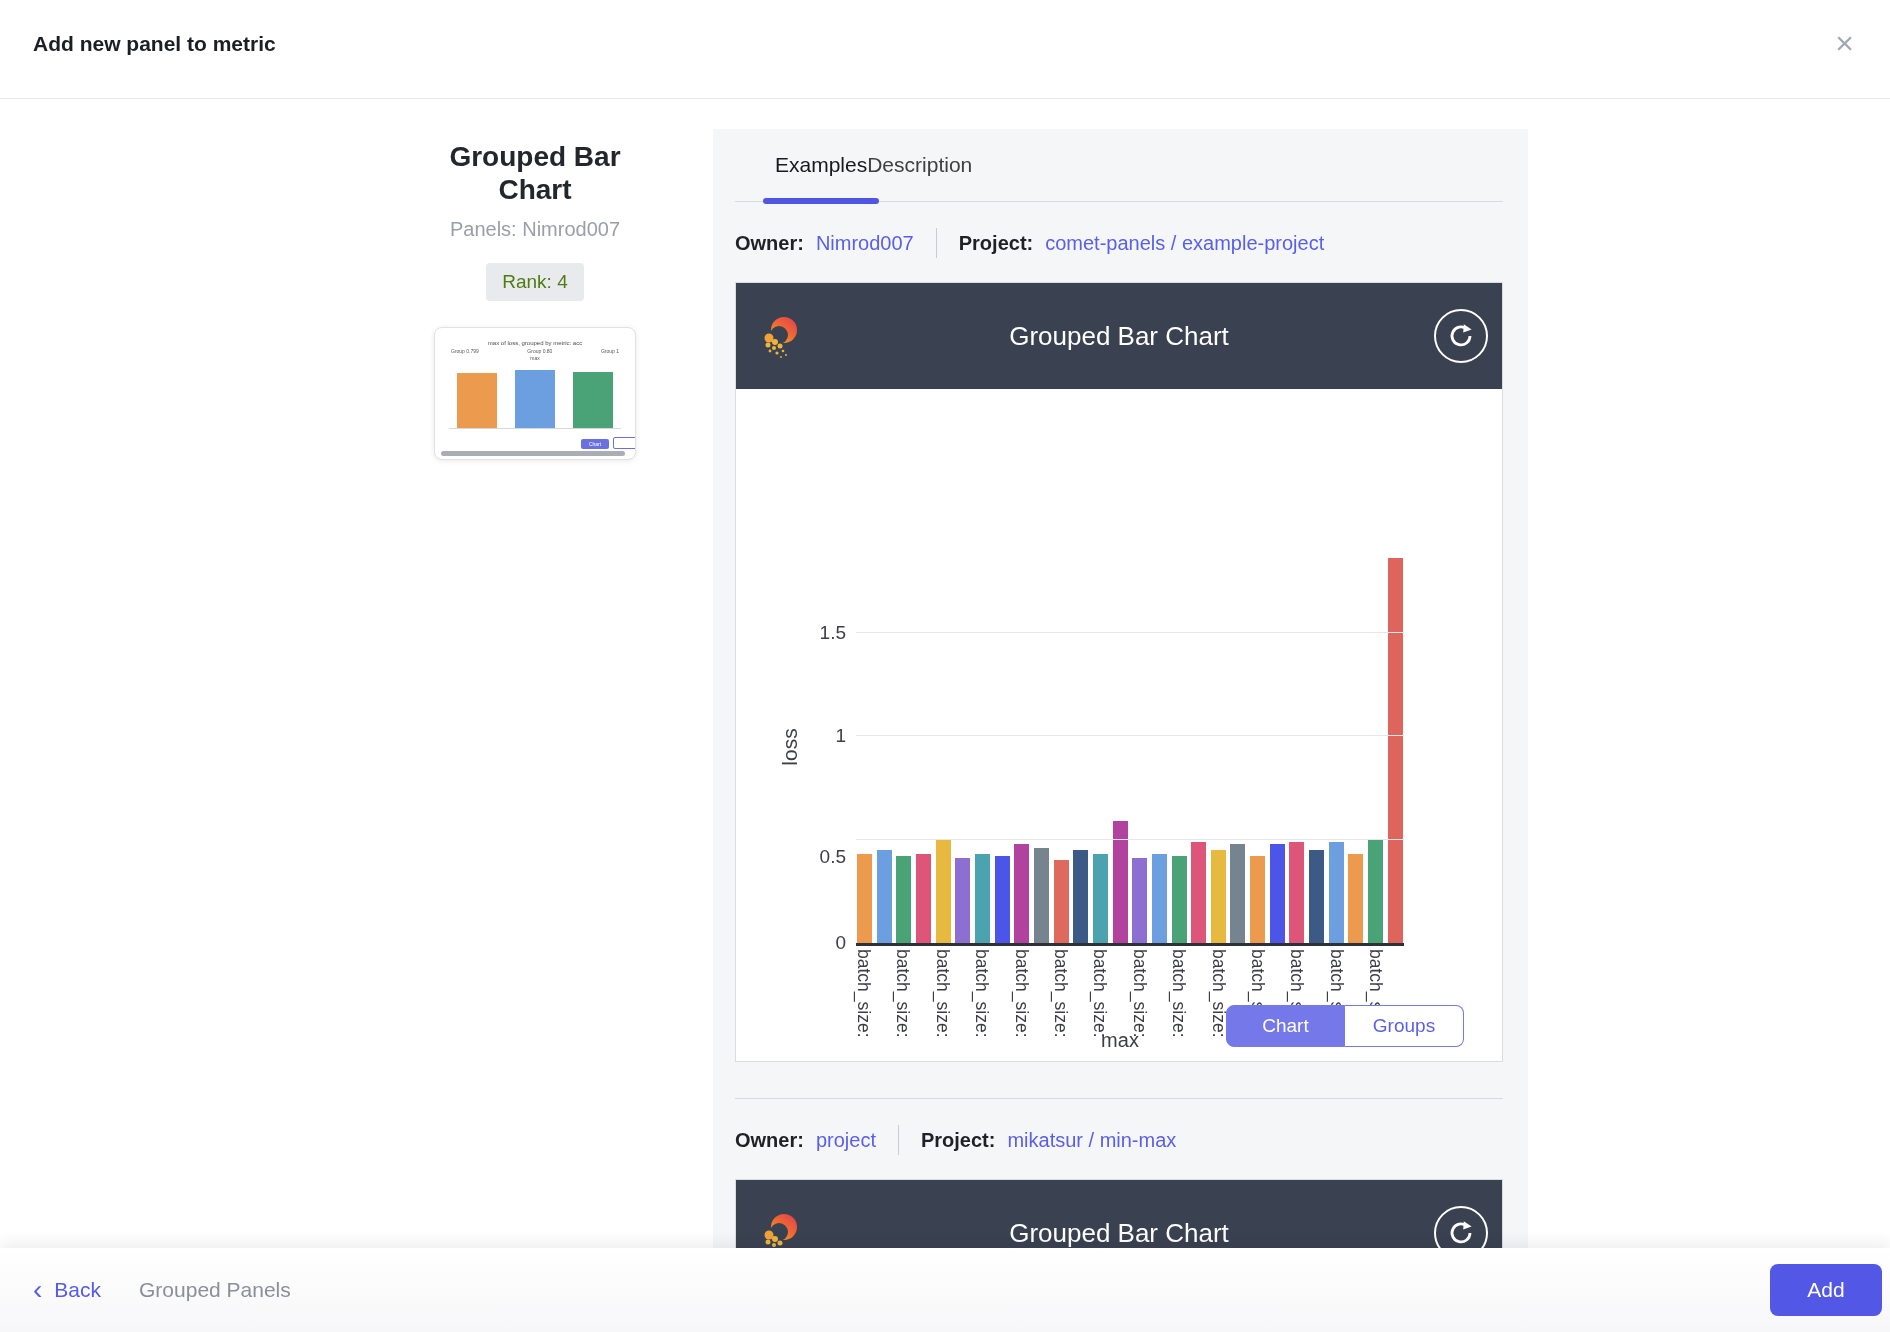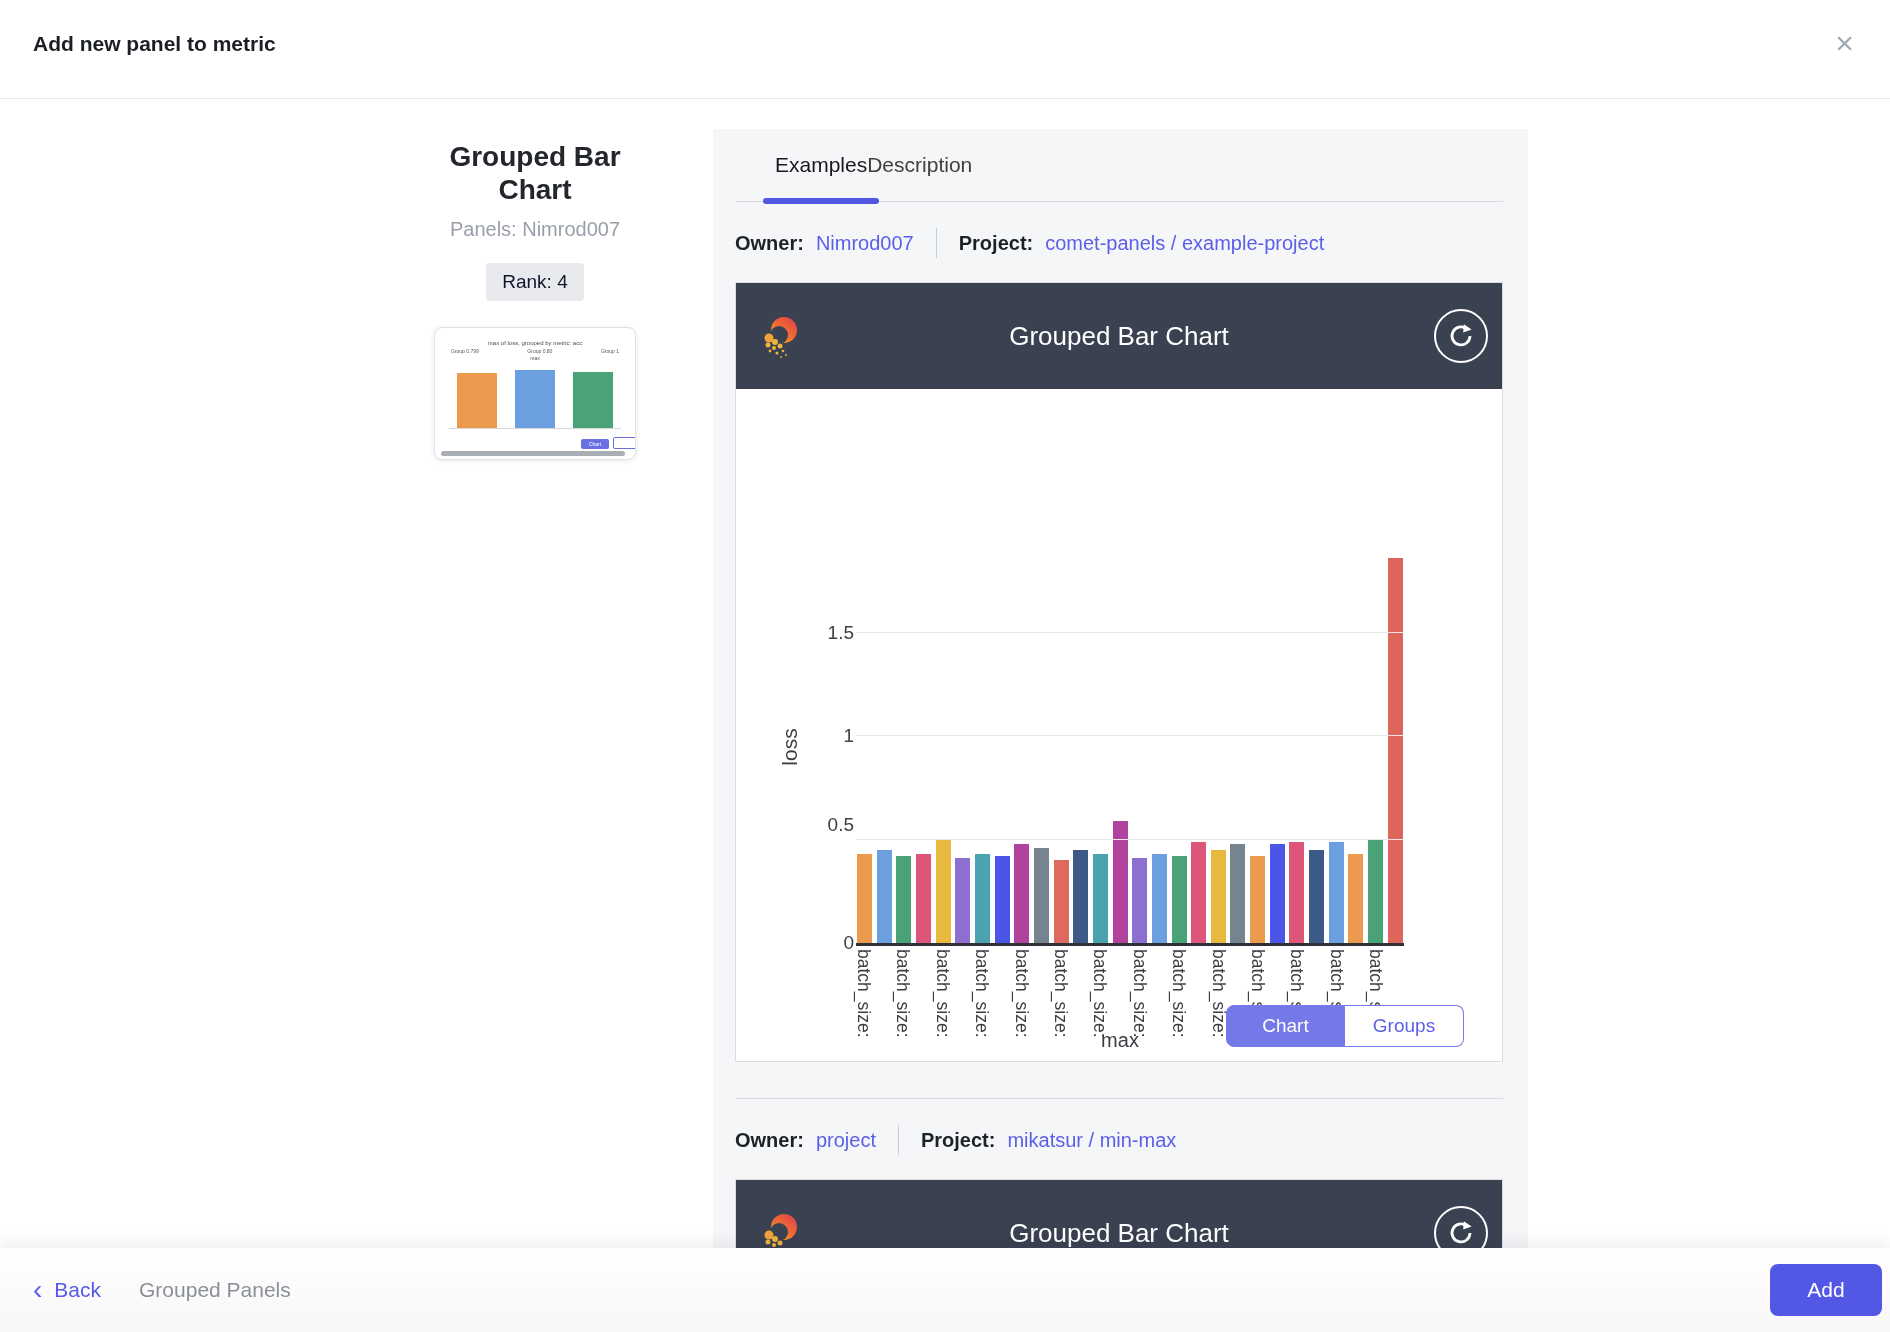--- a/index.html
+++ b/index.html
@@ -8,21 +8,21 @@
 
   
   .top-bar{position:absolute;top:0;left:0;right:0;height:98px;background:#fff;border-bottom:1px solid #e7e8eb;}
   .top-title{position:absolute;left:33px;top:32px;font-size:21px;font-weight:bold;color:#1b1e24;}
   .close-btn{position:absolute;right:30px;top:26px;font-size:32px;color:#a0a6b6;cursor:pointer;line-height:1;background:none;border:none;font-family:inherit;}
 
   
   .left-col{position:absolute;left:380px;top:140px;width:310px;text-align:center;}
   .left-title{font-size:28px;font-weight:bold;color:#23262d;line-height:1.18;width:230px;margin:0 auto;}
   .left-owner{margin-top:12px;font-size:20px;color:#999ea9;}
-  .rank-badge{display:inline-block;margin-top:22px;padding:8px 16px;background:#e9eaee;border-radius:4px;font-size:19px;color:#0f172a;}
+  .rank-badge{display:inline-block;margin-top:22px;padding:8px 16px;background:#e9eaee;border-radius:4px;font-size:19px;color:#4d7c0f;}
   .thumb{width:200px;height:131px;margin:26px auto 0;background:#fff;border:1px solid #e1e2e6;border-radius:8px;box-shadow:0 1px 5px rgba(40,44,63,.10);position:relative;overflow:hidden;text-align:left;}
   .thumb-title{font-size:6px;color:#4a4d52;text-align:center;margin-top:12px;}
   .thumb-plot{position:absolute;left:14px;right:14px;top:30px;height:70px;border-bottom:1px solid #d8d8db;}
   .thumb-bars{display:flex;justify-content:space-between;align-items:flex-end;height:100%;padding:0 8px;}
   .thumb-bar{width:40px;}
   .thumb-xlabels{display:flex;justify-content:space-between;font-size:5px;color:#55585e;padding:2px 16px 0;}
   .thumb-max{text-align:center;font-size:5px;color:#55585e;margin-top:1px;}
   .thumb-btn{position:absolute;right:26px;bottom:10px;width:28px;height:10px;background:#6a6fe2;border-radius:2px;color:#fff;font-size:5px;text-align:center;line-height:10px;}
   .thumb-btn-ghost{position:absolute;right:-6px;bottom:10px;width:26px;height:10px;background:#fff;border:1px solid #6a6fe2;border-radius:2px;}
   .thumb-scrollbar{position:absolute;left:6px;right:10px;bottom:3px;height:5px;background:#a9adb4;border-radius:3px;}
@@ -44,21 +44,21 @@
   .comet-logo{position:absolute;left:24px;top:50%;transform:translateY(-50%);}
   .panel-card-title{color:#fff;font-size:26px;}
   .refresh-btn{position:absolute;right:14px;top:50%;transform:translateY(-50%);width:54px;height:54px;border:2px solid #fff;border-radius:50%;display:flex;align-items:center;justify-content:center;background:none;cursor:pointer;box-sizing:border-box;}
 
   .chart-body{position:relative;height:672px;overflow:hidden;background:#fff;}
   .chart-title{position:absolute;top:60px;left:0;width:768px;text-align:center;font-size:23px;color:#3c3e44;}
   .plot{position:absolute;left:120px;top:161px;width:548px;height:393px;border-bottom:3px solid #2e3137;}
   .gridline{position:absolute;left:0;right:0;height:1px;background:#e7e7ea;}
   .bars{position:absolute;left:1px;right:1px;bottom:0;top:0;display:flex;justify-content:space-between;align-items:flex-end;}
   .bar{width:15px;}
-  .ytick{position:absolute;right:100%;margin-right:2px;transform:translateY(50%);font-size:19px;color:#3e4046;}
+  .ytick{position:absolute;right:100%;margin-right:10px;transform:translateY(50%);font-size:19px;color:#3e4046;}
   .ylabel-wrap{position:absolute;left:54px;top:358px;width:0;height:0;}
   .ylabel{transform:translate(-50%,-50%) rotate(-90deg);display:inline-block;font-size:21px;color:#3e4046;white-space:nowrap;}
   .xticks{position:absolute;left:120px;top:560px;width:548px;height:112px;}
   .xtick{position:absolute;top:0;writing-mode:vertical-rl;text-orientation:mixed;font-size:17.5px;color:#3c3e44;transform:translateX(-50%);white-space:nowrap;}
   .xlabel-max{position:absolute;top:640px;left:0;width:768px;text-align:center;font-size:20px;color:#3c3e44;}
   .toggle{position:absolute;bottom:14px;right:38px;display:flex;z-index:5;}
   .toggle-chart{width:119px;height:42px;background:#7478e8;color:#fff;border:1px solid #7478e8;border-radius:8px 0 0 8px;font-size:19px;display:flex;align-items:center;justify-content:center;cursor:pointer;font-family:inherit;box-sizing:border-box;}
   .toggle-groups{width:119px;height:42px;background:#fff;color:#5b5fe8;border:1px solid #7478e8;border-left:none;border-radius:0 8px 8px 0;font-size:19px;display:flex;align-items:center;justify-content:center;cursor:pointer;font-family:inherit;box-sizing:border-box;}
 
   .h-sep{height:1px;background:#d9dadd;margin-top:36px;}
@@ -179,21 +179,21 @@
               <div class="bar" style="height: 99px; background: rgb(75, 85, 232);"></div>
               <div class="bar" style="height: 101px; background: rgb(221, 85, 121);"></div>
               <div class="bar" style="height: 93px; background: rgb(59, 90, 134);"></div>
               <div class="bar" style="height: 101px; background: rgb(107, 159, 224);"></div>
               <div class="bar" style="height: 89px; background: rgb(236, 154, 78);"></div>
               <div class="bar" style="height: 103px; background: rgb(74, 163, 119);"></div>
               <div class="bar" style="height: 385px; background: rgb(221, 101, 92);"></div>
             </div>
         <div class="ytick" style="bottom: 0px;">0</div>
             <div class="gridline" style="bottom: 103.421px;"></div>
-            <div class="ytick" style="bottom: 118px;">0.5</div>
+            <div class="ytick" style="bottom: 86px;">0.5</div>
             <div class="gridline" style="bottom: 206.842px;"></div>
             <div class="ytick" style="bottom: 206.842px;">1</div>
             <div class="gridline" style="bottom: 310.263px;"></div>
             <div class="ytick" style="bottom: 310.263px;">1.5</div>
           </div>
         <div class="ylabel-wrap">
           <span class="ylabel">loss</span>
         </div>
         <div class="xticks" id="xticks">
             <div class="xtick" style="left: 7.5px;">batch_size:</div>

